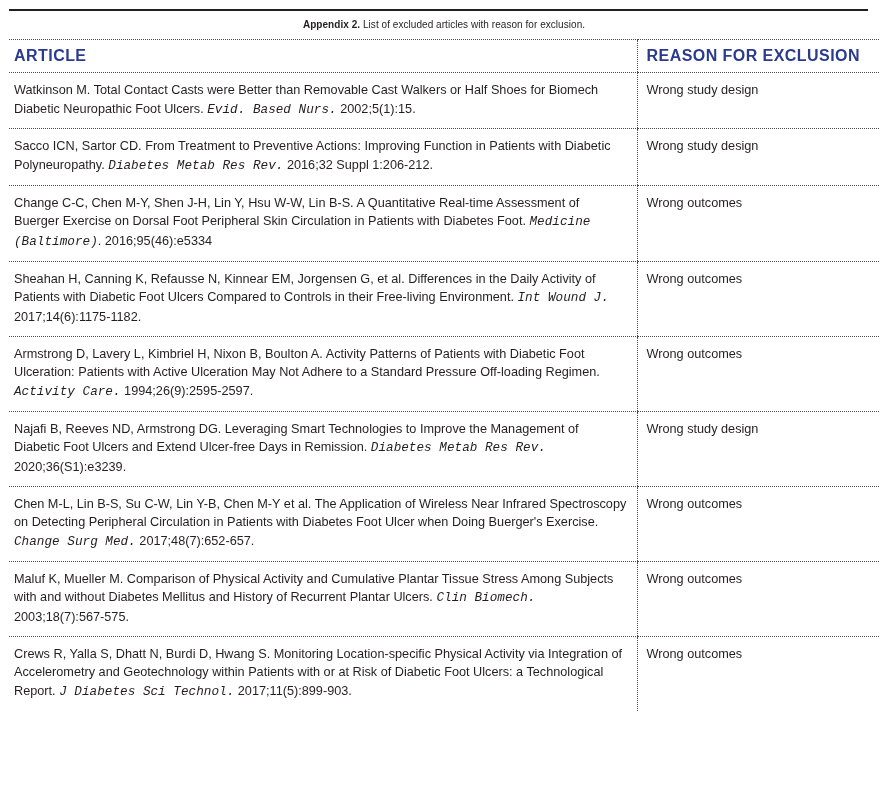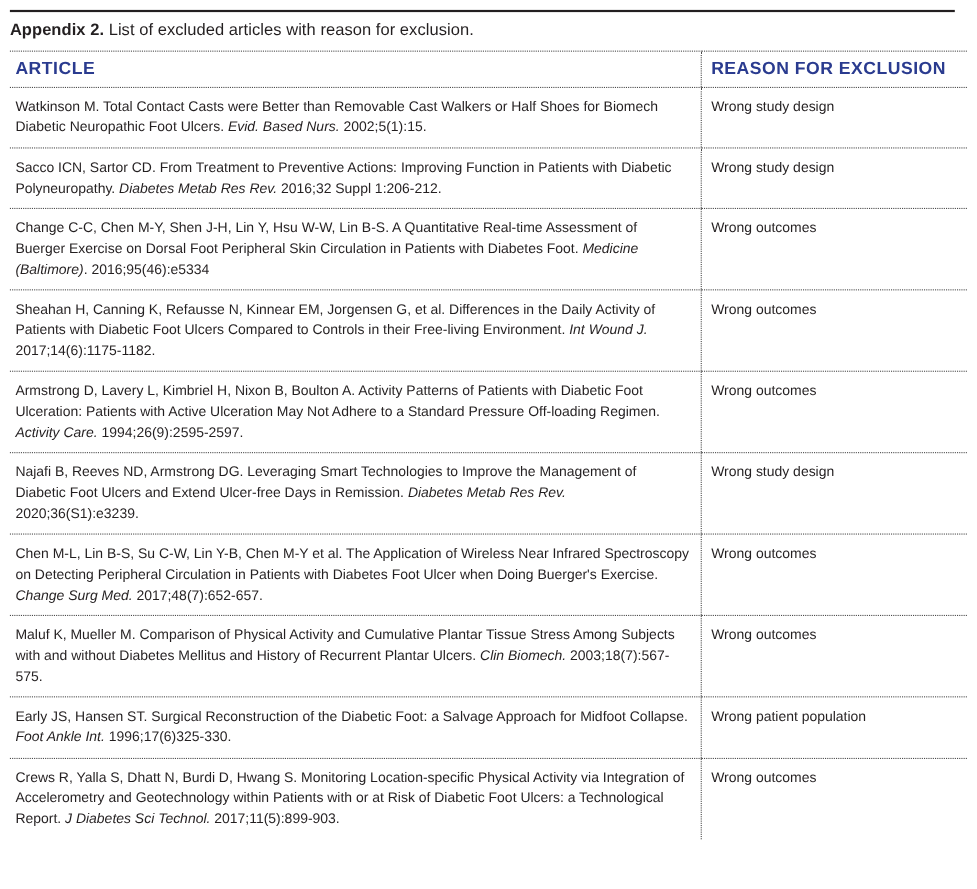--- a/index.html
+++ b/index.html
@@ -20,22 +20,22 @@
     height: 808px;
     box-sizing: border-box;
     padding: 0 9px;
   }
   .top-rule {
     height: 0;
     border-top: 2.5px solid #231f20;
     margin: 9px 11px 0 0;
   }
   .caption {
-    text-align: left;
-    font-size: 15px;
+    text-align: center;
+    font-size: 10px;
     color: #231f20;
     padding: 7px 0 8px 0;
     letter-spacing: 0.05px;
     line-height: 1.3;
   }
   .caption .lead {
     font-weight: bold;
   }
   table.appendix {
     width: 100%;
@@ -68,21 +68,21 @@
   }
   table.appendix th.reason,
   table.appendix td.reason {
     border-left: 1.4px dotted #4a4a4a;
     padding-left: 9px;
     white-space: normal;
   }
   table.appendix tbody tr:last-child td {
     border-bottom: none;
   }
-  .j { font-style: italic; }
+  .j { font-style: italic; font-family: Liberation Mono, monospace; }
   .cit { }
   .reason-text { display: block; }
 </style>
 </head>
 <body>
 
 <div class="page">
 
   <div class="top-rule"></div>
 
@@ -144,26 +144,20 @@
             <span class="reason-text">Wrong outcomes</span>
           </td>
         </tr>
         <tr>
           <td class="article"><span>Maluf K, Mueller M. Comparison of Physical Activity and Cumulative Plantar Tissue Stress Among Subjects with and without Diabetes Mellitus and History of Recurrent Plantar Ulcers. </span><span class="j">Clin Biomech.</span><span class="cit"> 2003;18(7):567-575.</span></td>
           <td class="reason">
             <span class="reason-text">Wrong outcomes</span>
           </td>
         </tr>
         <tr>
-          <td class="article"><span>Early JS, Hansen ST. Surgical Reconstruction of the Diabetic Foot: a Salvage Approach for Midfoot Collapse. </span><span class="j">Foot Ankle Int.</span><span class="cit"> 1996;17(6)325-330.</span></td>
-          <td class="reason">
-            <span class="reason-text">Wrong patient population</span>
-          </td>
-        </tr>
-        <tr>
           <td class="article"><span>Crews R, Yalla S, Dhatt N, Burdi D, Hwang S. Monitoring Location-specific Physical Activity via Integration of Accelerometry and Geotechnology within Patients with or at Risk of Diabetic Foot Ulcers: a Technological Report. </span><span class="j">J Diabetes Sci Technol.</span><span class="cit"> 2017;11(5):899-903.</span></td>
           <td class="reason">
             <span class="reason-text">Wrong outcomes</span>
           </td>
         </tr>
       </tbody>
   </table>
 
 </div>
 

